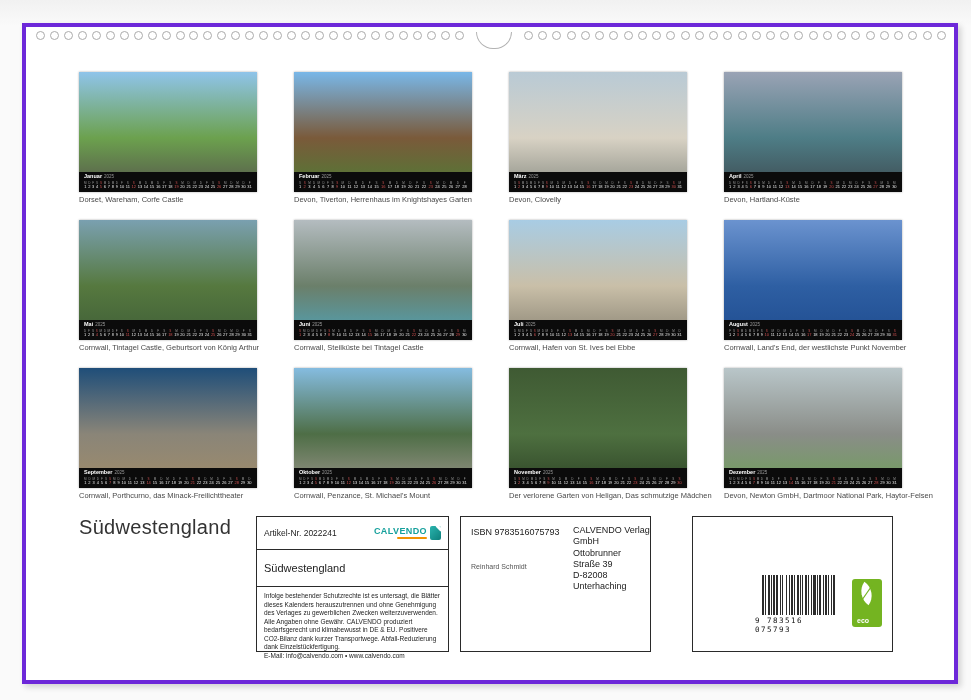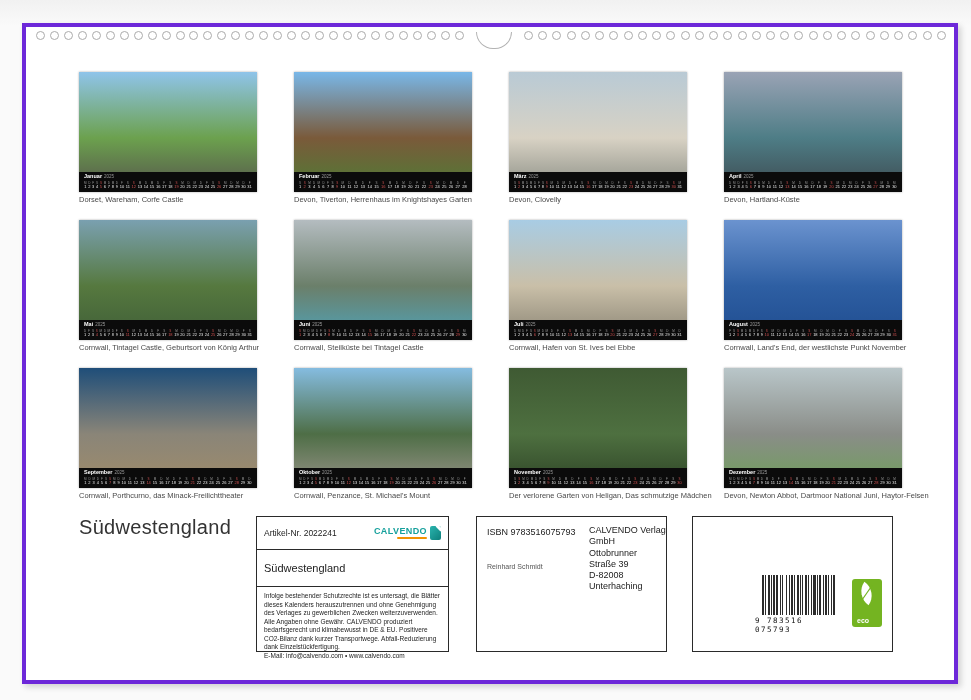--- a/index.html
+++ b/index.html
@@ -56,21 +56,21 @@
   .caption {
     margin-top:4px; font-size:7.5px; color:#4a4a4a; white-space:nowrap; line-height:1.1;
   }
   
   .page-title { position:absolute; left:53px; top:489px; font-size:20px; color:#333; letter-spacing:.3px; }
   .box {
     position:absolute; top:489px; height:136px; box-sizing:border-box;
     border:1px solid #2a2a2a; background:#fff;
   }
   .box-a { left:230px; width:193px; }
-  .box-b { left:450px; width:191px; }
+  .box-b { left:434px; width:191px; }
   .box-c { left:666px; width:201px; }
   .row1 { height:33px; border-bottom:1px solid #2a2a2a; display:flex; justify-content:space-between; align-items:center; padding:0 7px; box-sizing:border-box; }
   .artikel { font-size:8.5px; color:#222; }
   .row2 { height:37px; border-bottom:1px solid #2a2a2a; display:flex; align-items:center; padding:0 7px; font-size:11px; color:#222; box-sizing:border-box; }
   .row3 { padding:5px 7px 0; font-size:6.5px; line-height:1.32; color:#232323; }
   .row3 p { margin:0; }
   
   .cv-logo { display:flex; align-items:center; gap:3px; }
   .cv-stack { display:flex; flex-direction:column; align-items:flex-end; line-height:1; }
   .cv-name { color:#16a09c; font-weight:bold; font-size:9px; letter-spacing:.4px; }
@@ -1777,21 +1777,21 @@
                 <i>D</i>
                 <b>30</b>
               </span>
               <span class="day">
                 <i>M</i>
                 <b>31</b>
               </span>
             </div>
           </div>
         </div>
-        <div class="caption">Devon, Newton Abbot, Dartmoor National Juni, Haytor-Felsen</div>
+        <div class="caption">Devon, Newton GmbH, Dartmoor National Park, Haytor-Felsen</div>
       </div>
     </div>
 
   <div class="page-title">Südwestengland</div>
 
   <div class="box box-a">
     <div class="row1">
       <span class="artikel">Artikel-Nr. 2022241</span>
       <span class="cv-logo">
         <span class="cv-stack">

